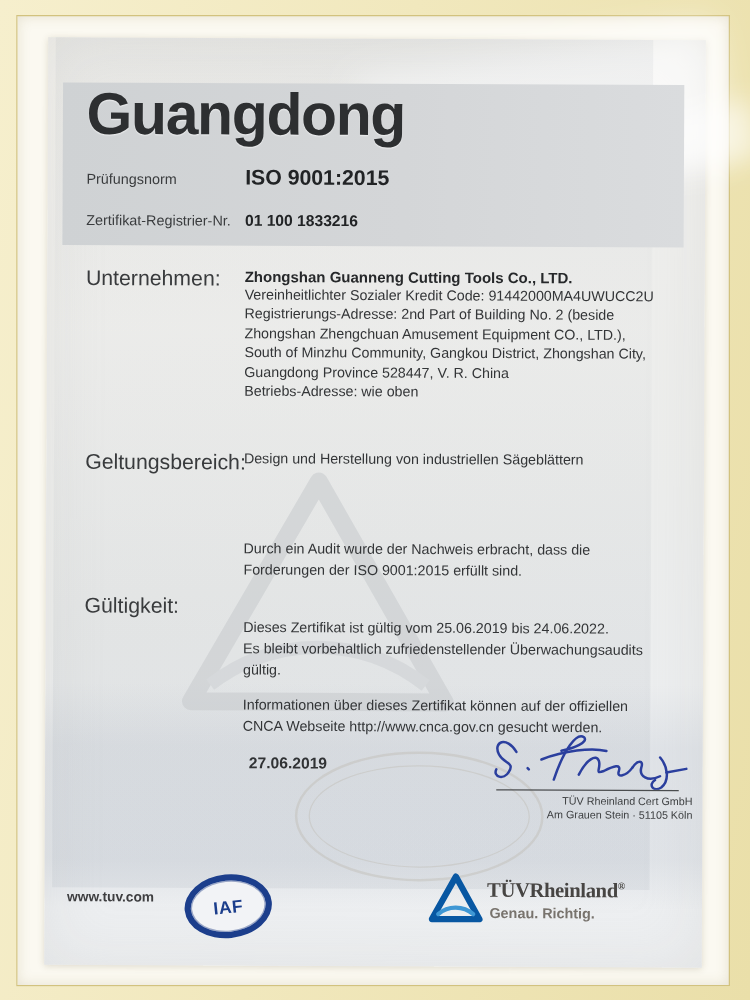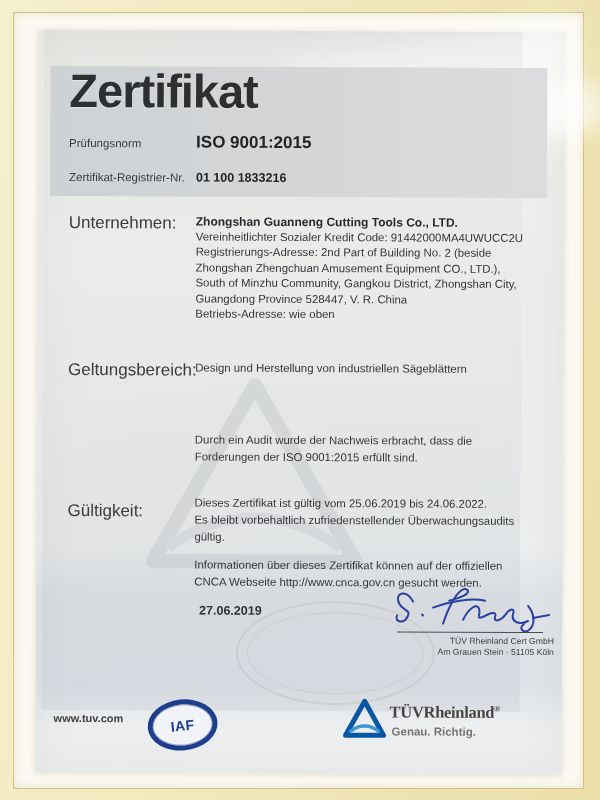--- a/index.html
+++ b/index.html
@@ -92,21 +92,21 @@
     <svg class="wm" width="230" height="205" viewBox="0 0 240 214">
       <path d="M120 14 L226 198 L14 198 Z" fill="none" stroke="#c7cacd" stroke-width="15" stroke-linejoin="round"></path>
       <path d="M30 184 C 84 142, 156 142, 210 184" fill="none" stroke="#cdd0d3" stroke-width="11"></path>
     </svg>
 
     <div class="seal">
       <div class="seal-inner"></div>
     </div>
 
     <div class="band">
-      <div class="title">Zertifikat</div>
+      <div class="title">Guangdong</div>
       <div class="hrow hrow1">
         <span class="lbl">Prüfungsnorm</span><span class="val">ISO 9001:2015</span>
       </div>
       <div class="hrow hrow2">
         <span class="lbl">Zertifikat-Registrier-Nr.</span><span class="val">01 100 1833216</span>
       </div>
     </div>
 
     <div class="flabel" style="top:183px">Unternehmen:</div>
     <div class="fvalue" style="top:183px">
@@ -120,21 +120,21 @@
     </div>
 
     <div class="flabel" style="top:330px">Geltungsbereich:</div>
     <div class="fvalue" style="top:330px">Design und Herstellung von industriellen Sägeblättern</div>
 
     <div class="fvalue" style="top:401px;line-height:17px">
       <div>Durch ein Audit wurde der Nachweis erbracht, dass die</div>
       <div>Forderungen der ISO 9001:2015 erfüllt sind.</div>
     </div>
 
-    <div class="flabel" style="top:471px">Gültigkeit:</div>
+    <div class="flabel" style="top:445px">Gültigkeit:</div>
     <div class="fvalue" style="top:464px;line-height:17.2px">
       <div>Dieses Zertifikat ist gültig vom 25.06.2019 bis 24.06.2022.</div>
       <div>Es bleibt vorbehaltlich zufriedenstellender Überwachungsaudits</div>
       <div>gültig.</div>
     </div>
 
     <div class="fvalue" style="top:526px;line-height:17.2px">
       <div>Informationen über dieses Zertifikat können auf der offiziellen</div>
       <div>CNCA Webseite http://www.cnca.gov.cn gesucht werden.</div>
     </div>

